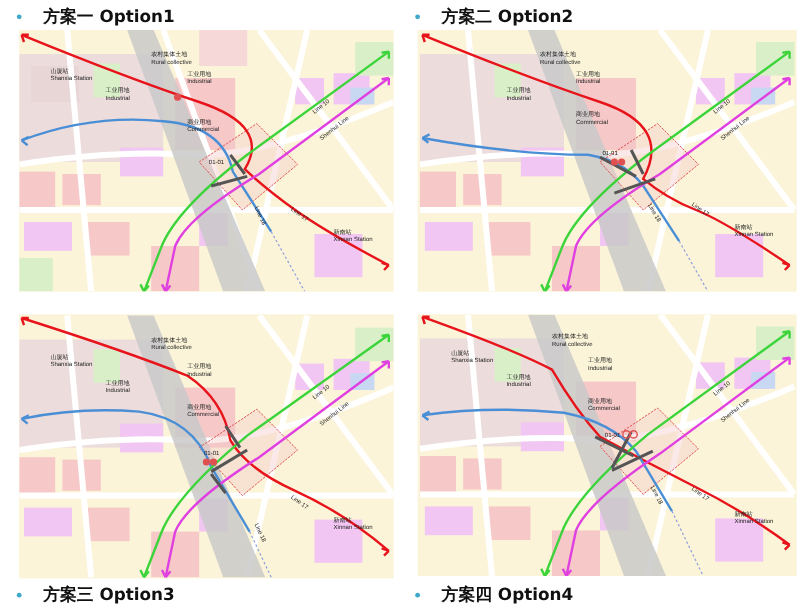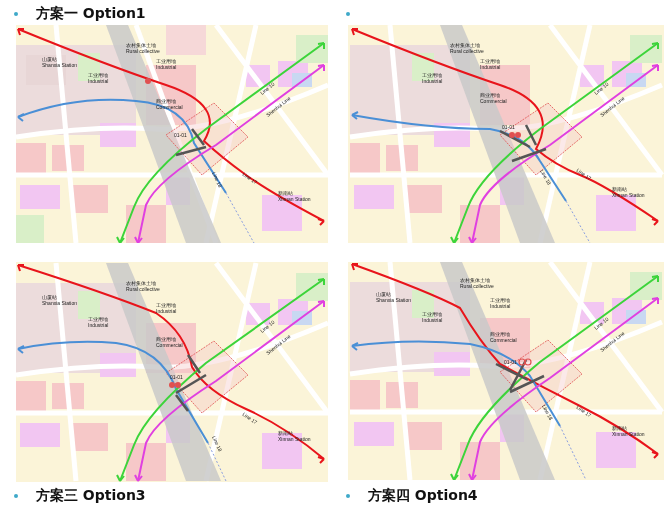--- a/index.html
+++ b/index.html
@@ -13,20 +13,21 @@
 </style>
 </head>
 <body>
 
 <div class="caption" style="left:14px;top:3px;">
   <span class="bullet"></span>
   <span class="cap-text">方案一 Option1</span>
 </div>
 <div class="caption" style="left:346px;top:3px;">
   <span class="bullet"></span>
+  <span class="cap-text">方案二 Option2</span>
 </div>
 <div class="caption" style="left:14px;top:485px;text-align:center;">
   <span class="bullet"></span>
   <span class="cap-text">方案三 Option3</span>
 </div>
 <div class="caption" style="left:346px;top:485px;text-align:center;">
   <span class="bullet"></span>
   <span class="cap-text">方案四 Option4</span>
 </div>
 

